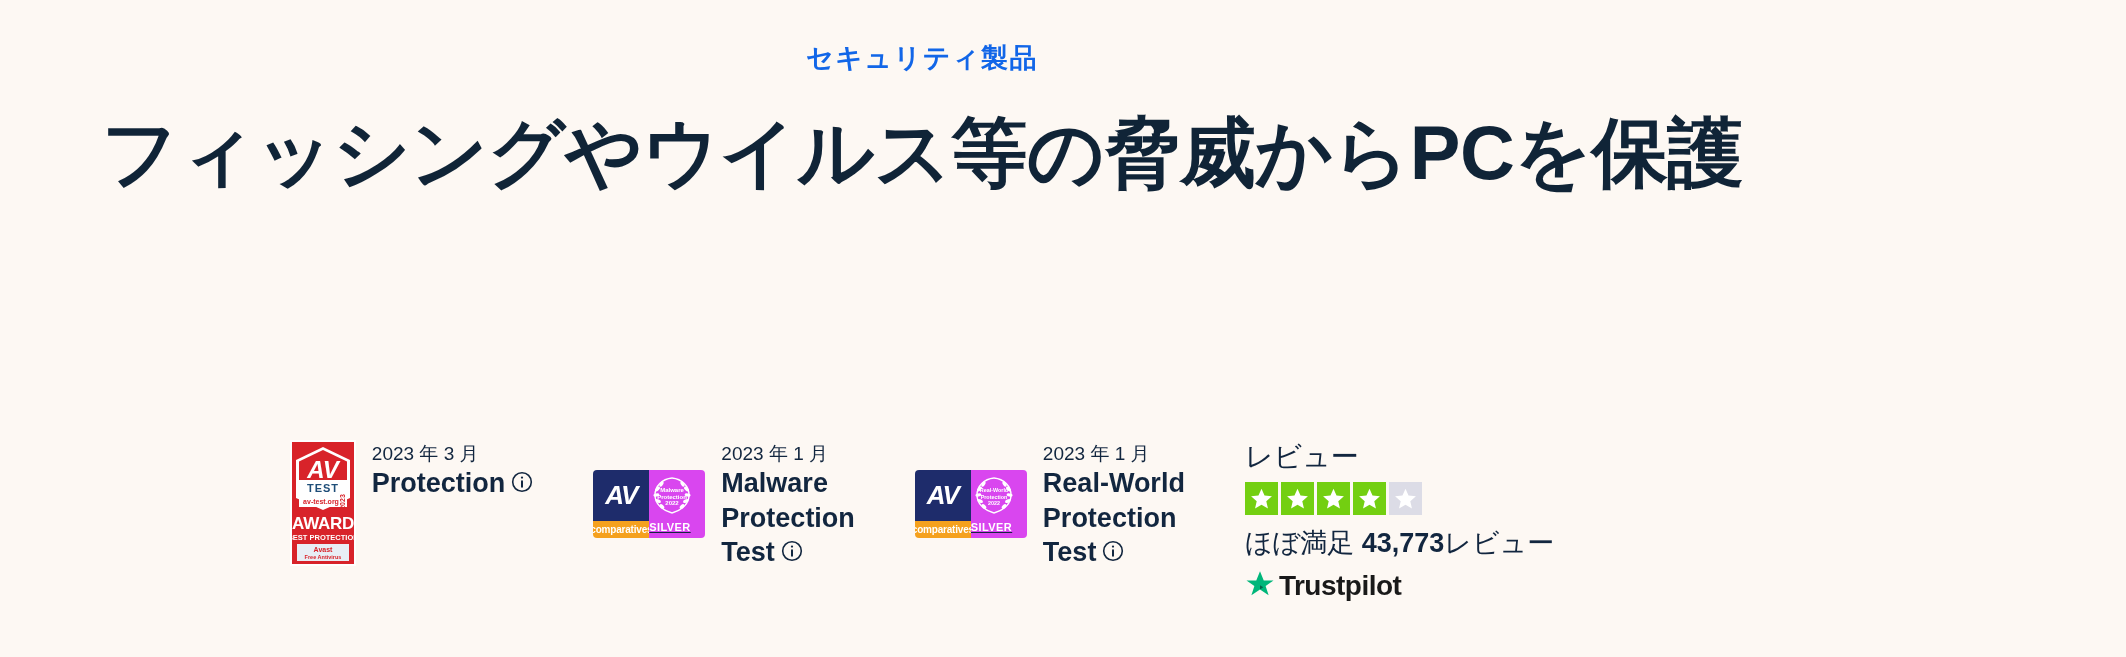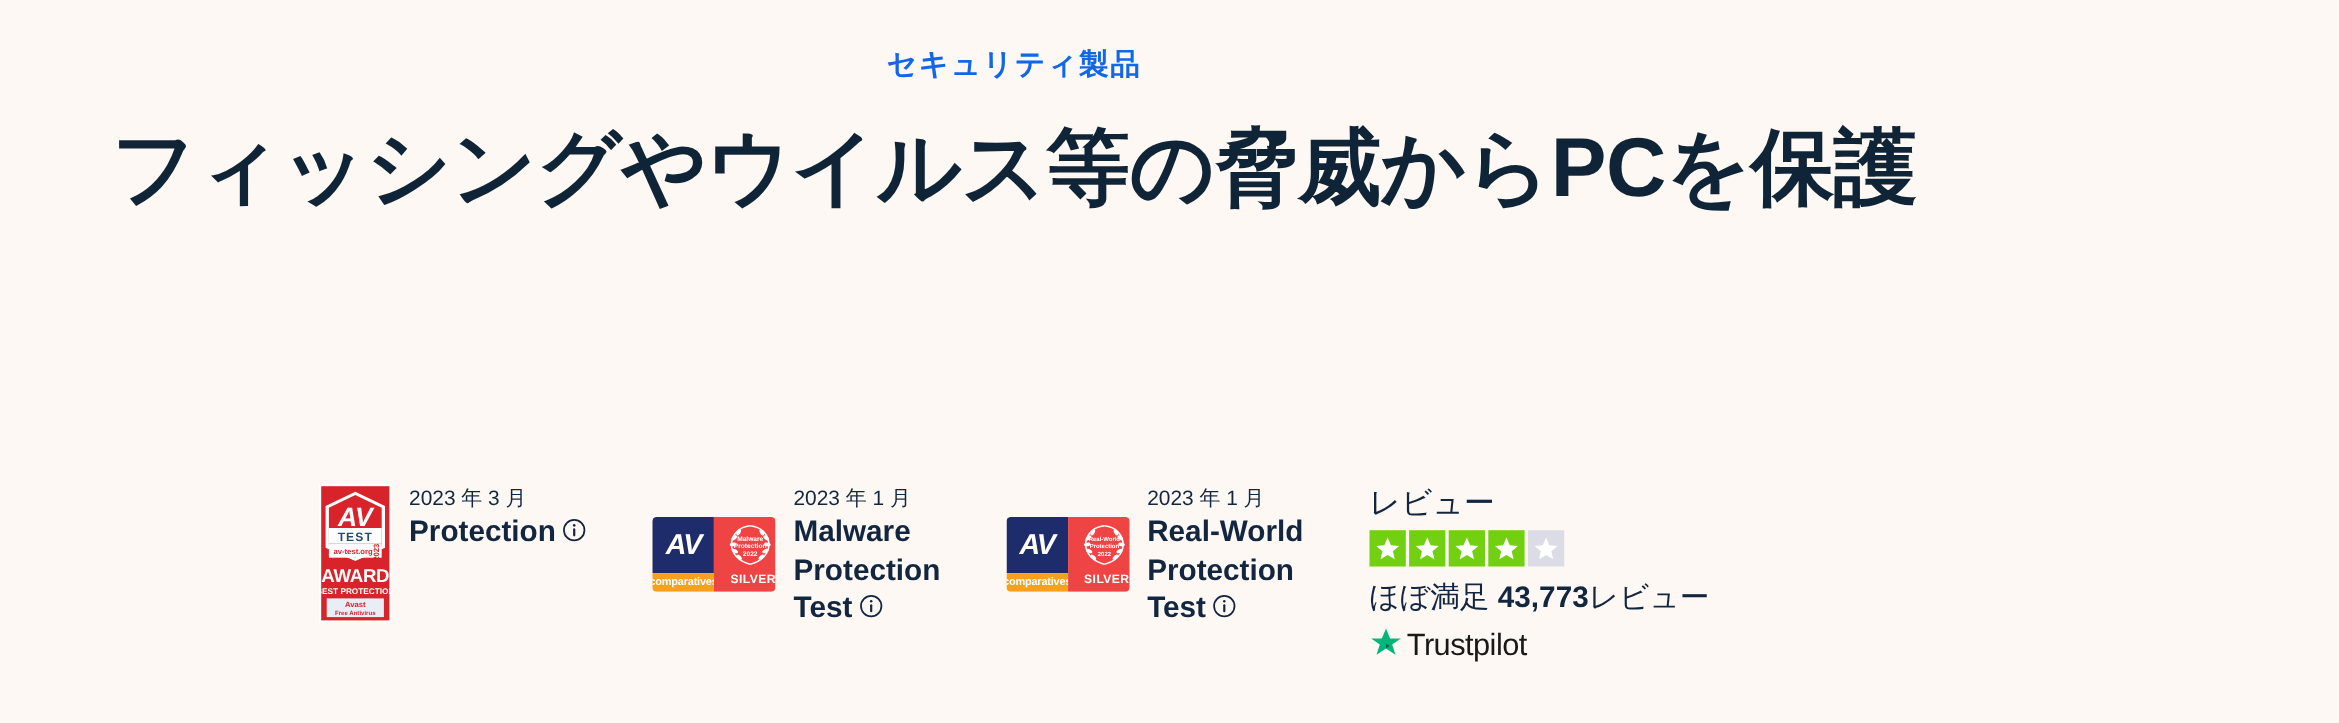--- a/index.html
+++ b/index.html
@@ -138,24 +138,25 @@
     color: #ffffff;
     font-size: 10px;
     font-weight: bold;
     display: flex;
     align-items: center;
     justify-content: center;
     letter-spacing: -0.2px;
   }
   .avc-right {
     width: 56px;
-    background: #ef4444;
-    display: flex;
-    flex-direction: column;
-    align-items: flex-end;
+    background: #d946ef;
+    display: flex;
+    flex-direction: column;
+    align-items: flex-start;
+    text-decoration: underline;
   }
   .avc-wreath {
     flex: 1;
     display: flex;
     align-items: center;
     justify-content: center;
     padding-top: 2px;
   }
   .avc-silver {
     height: 17px;
@@ -203,21 +204,21 @@
   }
   .tp-reviews b { font-weight: bold; }
   .tp-logo {
     margin-top: 8px;
     display: flex;
     align-items: center;
     gap: 4px;
   }
   .tp-logo-name {
     font-size: 28px;
-    font-weight: normal;
+    font-weight: bold;
     color: #191919;
     letter-spacing: -0.5px;
     text-align: center;
   }
 </style>
 </head>
 <body>
 
 <div class="hero">
 

